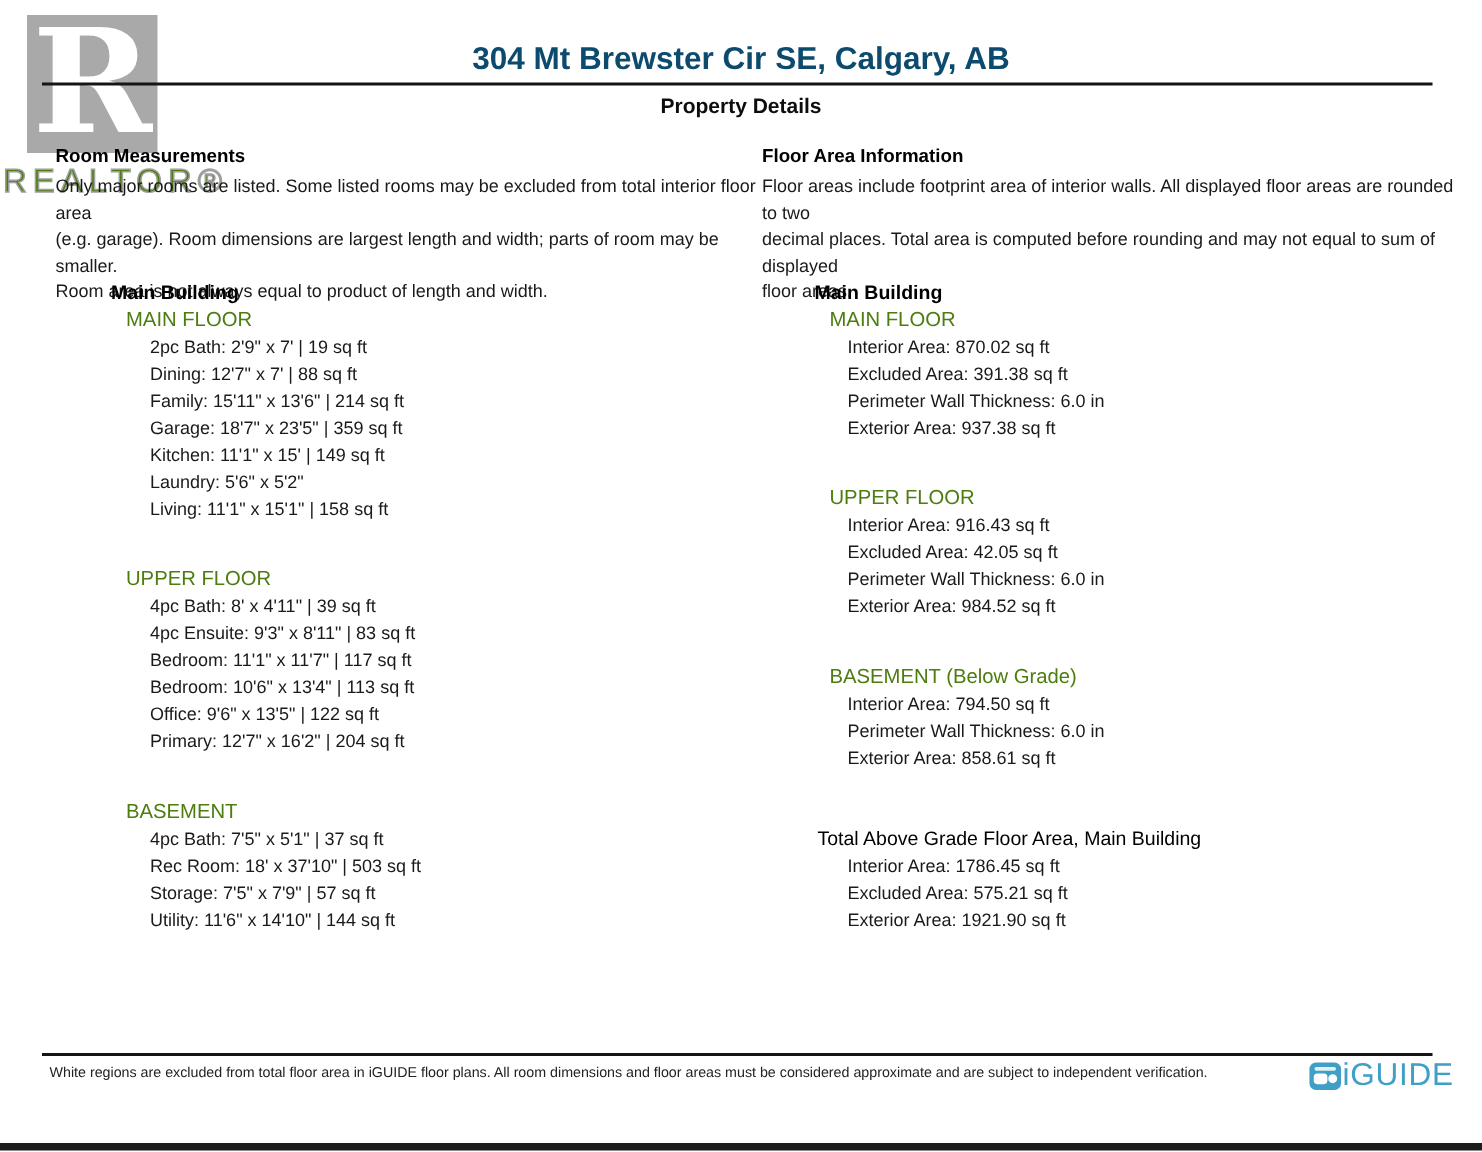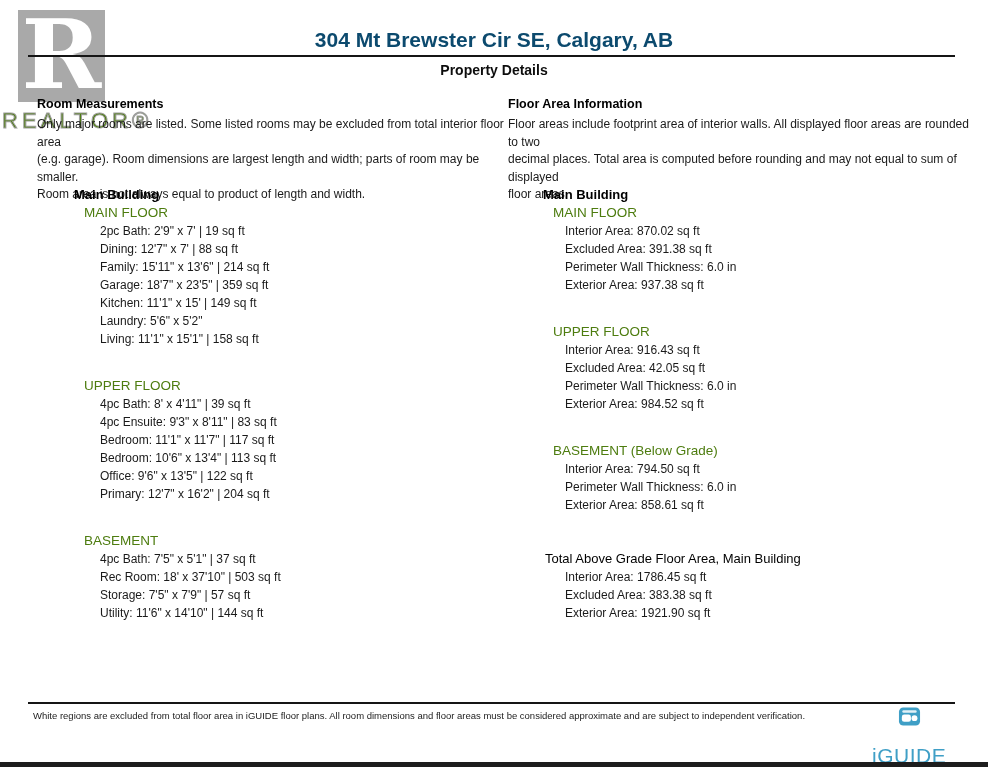--- a/index.html
+++ b/index.html
@@ -144,23 +144,22 @@
     left: 33px; top: 710px;
     font-size: 9.5px;
     color: #222;
     z-index: 2;
   }
   .iguide {
     position: absolute;
     left: 872px; top: 705px;
     display: flex;
     align-items: center;
-    gap: 16px;
-    z-index: 2;
-    flex-direction: column;
+    gap: 0;
+    z-index: 2;
   }
   .iguide .wordmark {
     font-size: 21px;
     letter-spacing: 0.5px;
     font-weight: normal;
   }
 
   .bottom-bar {
     position: absolute;
     left: 0; top: 762px;
@@ -252,21 +251,21 @@
     <div class="floor-block">
       <div class="floor-name">BASEMENT (Below Grade)</div>
       <div class="entry">Interior Area: 794.50 sq ft</div>
       <div class="entry">Perimeter Wall Thickness: 6.0 in</div>
       <div class="entry">Exterior Area: 858.61 sq ft</div>
     </div>
 
     <div class="total-block">
       <div class="total-heading">Total Above Grade Floor Area, Main Building</div>
       <div class="entry">Interior Area: 1786.45 sq ft</div>
-      <div class="entry">Excluded Area: 383.38 sq ft</div>
+      <div class="entry">Excluded Area: 575.21 sq ft</div>
       <div class="entry">Exterior Area: 1921.90 sq ft</div>
     </div>
   </div>
 
   <div class="footer-rule"></div>
   <div class="footer-text">White regions are excluded from total floor area in iGUIDE floor plans. All room dimensions and floor areas must be considered approximate and are subject to independent verification.</div>
 
   <div class="iguide" style="color:#3f9fc6;">
     <svg width="23" height="23" viewBox="0 0 24 24">
       <rect x="1" y="2.5" width="22" height="19" rx="4.5" fill="#3f9fc6"></rect>

